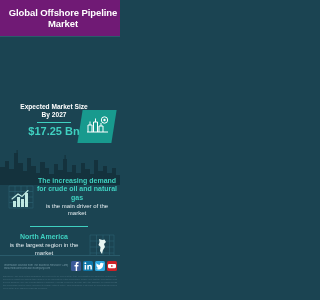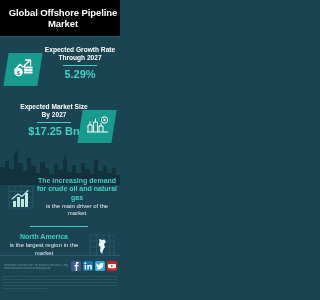--- a/index.html
+++ b/index.html
@@ -14,21 +14,21 @@
     width:120px; height:300px;
     position:relative;
     background:#1b4452;
     overflow:hidden;
   }
 
   
   .header {
     position:absolute; top:0; left:0;
     width:120px; height:36px;
-    background:#000000;
+    background:#701a75;
     display:flex; align-items:center; justify-content:center;
   }
   .header-title {
     color:#ffffff;
     font-size:9.5px;
     font-weight:bold;
     line-height:11px;
     text-align:center;
     letter-spacing:-0.1px;
     padding-left:6px;
@@ -167,40 +167,20 @@
 
 <div id="infographic">
 
   <div class="header">
     <div class="header-title">Global Offshore Pipeline Market</div>
   </div>
   <div class="hdr-rule"></div>
 
   <div class="body-panel">
 
-    <div class="row1">
-      <div class="icon-chip r1-chip">
-        <span class="glyph">
-          <svg width="22" height="21" viewBox="0 0 22 21">
-            <path d="M2.5 13 L8 7.5 L11 10 L17.5 3.5" stroke="#ffffff" stroke-width="1.4" fill="none" stroke-linecap="round"></path>
-            <path d="M13.5 3 L18.5 3 L18.5 8" stroke="#ffffff" stroke-width="1.4" fill="none" stroke-linecap="round" stroke-linejoin="round"></path>
-            <rect x="12" y="9.5" width="8.5" height="2" fill="#ffffff"></rect>
-            <rect x="12" y="12" width="8.5" height="2" fill="#ffffff"></rect>
-            <rect x="12" y="14.5" width="8.5" height="2" fill="#ffffff"></rect>
-            <circle cx="6.5" cy="15" r="4.3" fill="#ffffff"></circle>
-            <text x="6.5" y="17.6" font-size="6.2" font-family="Liberation Sans, sans-serif" font-weight="bold" fill="#189a8e" text-anchor="middle">$</text>
-          </svg>
-        </span>
-      </div>
-      <div class="r1-text">
-        <div class="label">Expected Growth Rate Through 2027</div>
-        <div class="divider-sm"></div>
-        <div class="value">5.29%</div>
-      </div>
-    </div>
 
     <div class="row2">
       <div class="r2-text">
         <div class="label">Expected Market Size By 2027</div>
         <div class="divider-sm"></div>
         <div class="value">$17.25 Bn</div>
       </div>
       <div class="icon-chip r2-chip">
         <span class="glyph">
           <svg width="23" height="21" viewBox="0 0 23 21">

